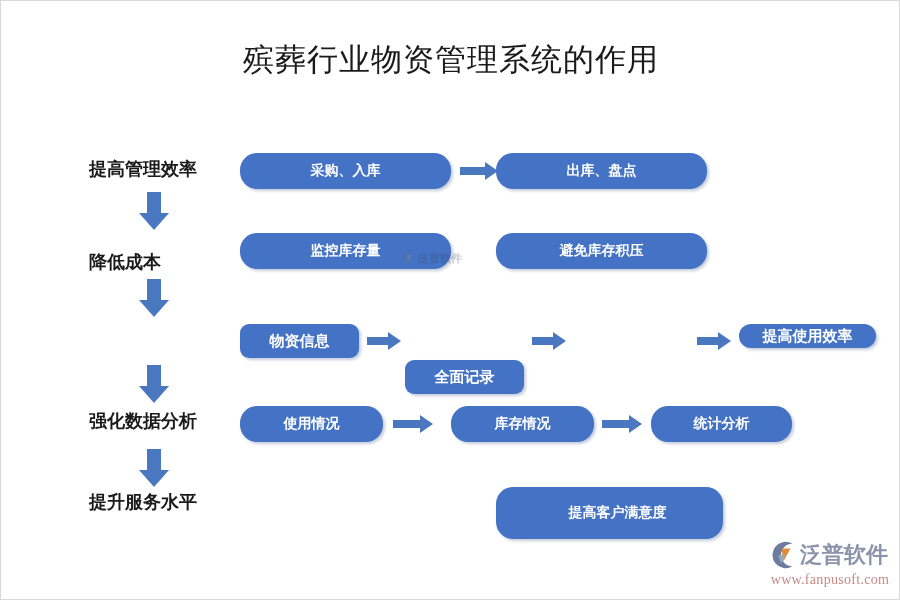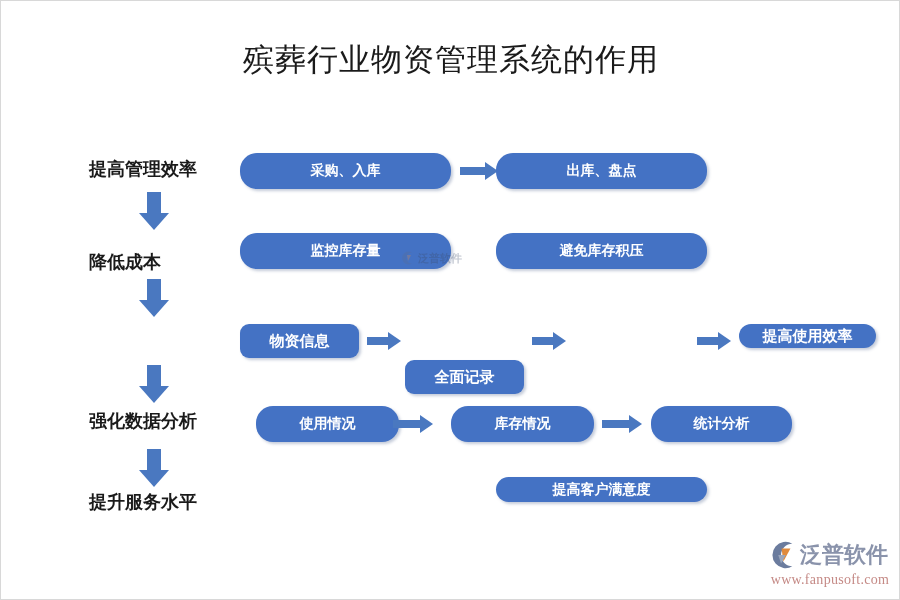--- a/index.html
+++ b/index.html
@@ -215,33 +215,33 @@
   <div class="h-arrow" style="left:531px; top:331px; width:34px;">
     <div class="bar" style="width:23px;"></div>
     <div class="tip"></div>
   </div>
   <div class="h-arrow" style="left:696px; top:331px; width:34px;">
     <div class="bar" style="width:23px;"></div>
     <div class="tip"></div>
   </div>
   <div class="pbox small" style="left:738px; top:323px; width:137px; height:24px;border-radius:12px;">提高使用效率</div>
 
-  <div class="pbox" style="left:239px; top:405px; width:143px; height:36px;margin-left:16px;">使用情况</div>
+  <div class="pbox" style="left:239px; top:405px; width:143px; height:36px;">使用情况</div>
   <div class="h-arrow" style="left:392px; top:414px; width:40px;">
     <div class="bar" style="width:28px;"></div>
     <div class="tip"></div>
   </div>
   <div class="pbox" style="left:450px; top:405px; width:143px; height:36px;">库存情况</div>
   <div class="h-arrow" style="left:601px; top:414px; width:40px;">
     <div class="bar" style="width:28px;"></div>
     <div class="tip"></div>
   </div>
   <div class="pbox" style="left:650px; top:405px; width:141px; height:36px;">统计分析</div>
 
-  <div class="pbox" style="left:495px; top:476px; width:211px; height:25px;">提高客户满意度</div>
+  <div class="pbox" style="left:495px; top:486px; width:211px; height:52px;padding-left:16px;">提高客户满意度</div>
 
   <div class="watermark-mid">
     <svg width="16" height="16" viewBox="0 0 32 32">
       <path d="M26 5 A13 13 0 1 0 26 27 A11 11 0 1 1 26 5 Z" fill="#5a6e96"></path>
       <path d="M16 10 L24 10 L18 22 Z" fill="#d98a4a"></path>
     </svg>
     <span class="wm-text">泛普软件</span>
   </div>
 
   <div class="brand">

